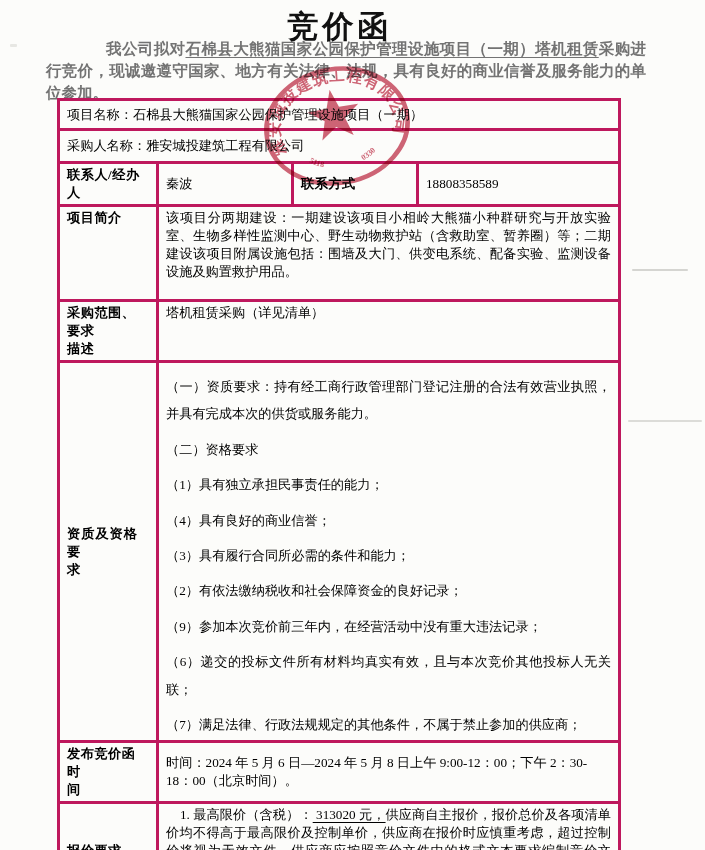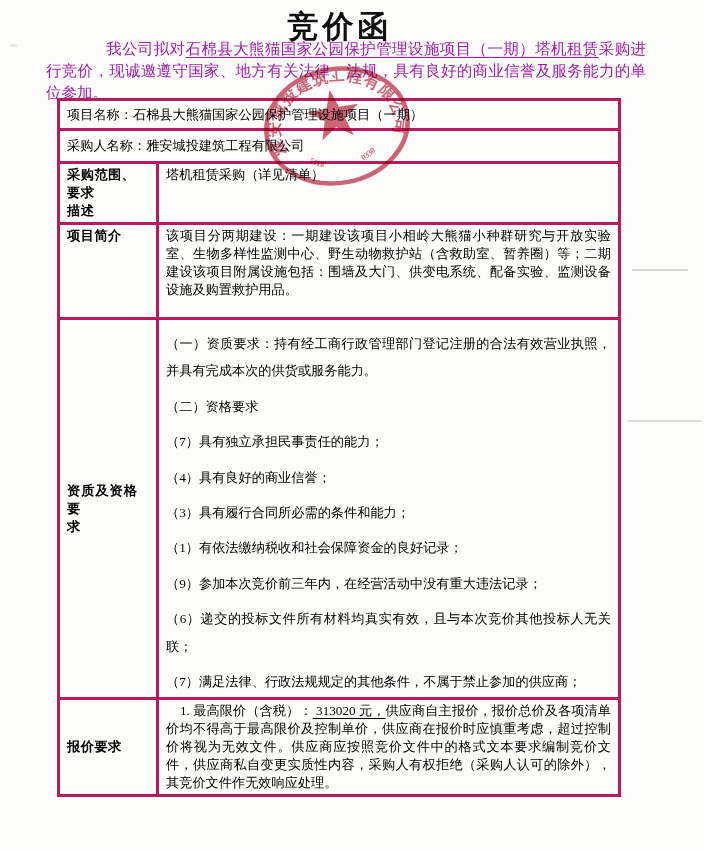--- a/index.html
+++ b/index.html
@@ -11,21 +11,21 @@
     overflow:hidden;
   }
   .page-title{
     position:absolute;left:2px;top:6px;width:676px;
     text-align:center;font-size:31px;font-weight:700;letter-spacing:4px;
     color:#111;
   }
   .intro{
     position:absolute;left:46px;top:38px;width:600px;
     font-size:15.5px;line-height:22px;text-align:justify;
-    text-indent:60px;color:#a21caf;
+    text-indent:60px;color:#737373;font-weight:bold;
   }
   .u{ text-decoration:underline; text-underline-offset:3px; }
   table.bid{
     position:absolute;left:57px;top:98px;width:561px;
     border-collapse:collapse;table-layout:fixed;
   }
   table.bid td{
     border:3px solid #be185d;
     font-size:13.2px;line-height:18px;
     padding:2px 7px;vertical-align:middle;
@@ -70,43 +70,54 @@
       <col style="width:125px">
       <col style="width:202px">
   </colgroup>
   <tbody>
       <tr style="height:30px">
     <td colspan="4"><span class="lbl" style="border:none;padding:0">项目名称：</span><span class="value">石棉县大熊猫国家公园保护管理设施项目（一期）</span></td>
   </tr>
   <tr style="height:33px">
     <td colspan="4"><span class="lbl" style="border:none;padding:0">采购人名称：</span><span class="value">雅安城投建筑工程有限公司</span></td>
   </tr>
+  <tr style="height:31px">
+    <td class="lbl">联系人/经办人</td>
+    <td>秦波</td>
+    <td class="lbl">联系方式</td>
+    <td>18808358589</td>
+  </tr>
+  <tr style="height:95px">
+    <td class="lbl vtop wide-lines">项目简介</td>
+    <td colspan="3" class="overview-cell vtop">该项目分两期建设：一期建设该项目小相岭大熊猫小种群研究与开放实验室、生物多样性监测中心、野生动物救护站（含救助室、暂养圈）等；二期建设该项目附属设施包括：围墙及大门、供变电系统、配备实验、监测设备设施及购置救护用品。</td>
+  </tr>
   <tr style="height:60px">
     <td class="lbl vtop wide-lines">采购范围、要求
 描述</td>
     <td colspan="3" class="vtop wide-lines">塔机租赁采购（详见清单）</td>
-  </tr>
-  <tr style="height:95px">
-    <td class="lbl vtop wide-lines">项目简介</td>
-    <td colspan="3" class="overview-cell vtop">该项目分两期建设：一期建设该项目小相岭大熊猫小种群研究与开放实验室、生物多样性监测中心、野生动物救护站（含救助室、暂养圈）等；二期建设该项目附属设施包括：围墙及大门、供变电系统、配备实验、监测设备设施及购置救护用品。</td>
   </tr>
   <tr style="height:300px">
     <td class="lbl center-lbl">资质及资格要
 求</td>
     <td colspan="3" class="qual-list">
           <div>（一）资质要求：持有经工商行政管理部门登记注册的合法有效营业执照，并具有完成本次的供货或服务能力。</div>
           <div>（二）资格要求</div>
-          <div>（7）具有独立承担民事责任的能力；</div>
+          <div>（1）具有独立承担民事责任的能力；</div>
           <div>（4）具有良好的商业信誉；</div>
           <div>（3）具有履行合同所必需的条件和能力；</div>
-          <div>（1）有依法缴纳税收和社会保障资金的良好记录；</div>
+          <div>（2）有依法缴纳税收和社会保障资金的良好记录；</div>
           <div>（9）参加本次竞价前三年内，在经营活动中没有重大违法记录；</div>
           <div>（6）递交的投标文件所有材料均真实有效，且与本次竞价其他投标人无关联；</div>
           <div>（7）满足法律、行政法规规定的其他条件，不属于禁止参加的供应商；</div>
         </td>
+  </tr>
+  <tr style="height:60px">
+    <td class="lbl vtop">发布竞价函时
+间</td>
+    <td colspan="3" class="publish-cell">时间：2024 年 5 月 6 日—2024 年 5 月 8 日上午 9:00-12：00；下午 2：30-18：00（北京时间）。</td>
   </tr>
   <tr style="height:83px">
     <td class="lbl">报价要求</td>
     <td colspan="3" class="quote-cell">
           <div class="quote-indent"><span>1. 最高限价（含税）：</span><span class="u"> 313020 元，</span><span>供应商自主报价，报价总价及各项清单价均不得高于最高限价及控制单价，供应商在报价时应慎重考虑，超过控制价将视为无效文件。供应商应按照竞价文件中的格式文本要求编制竞价文件，供应商私自变更实质性内容，采购人有权拒绝（采购人认可的除外），其竞价文件作无效响应处理。</span></div>
         </td>
   </tr>
 </tbody>
   </table>
 

